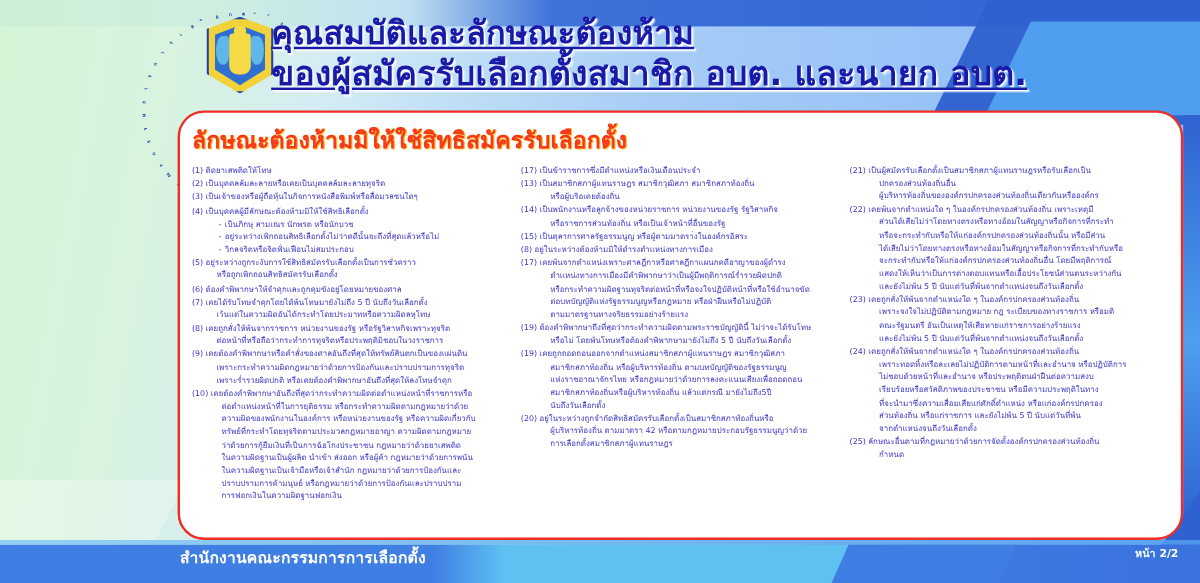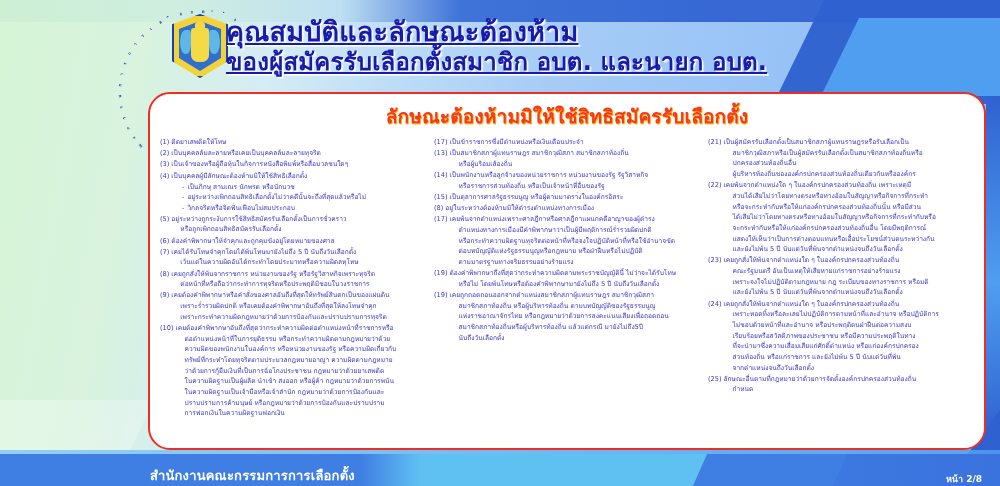--- a/index.html
+++ b/index.html
@@ -165,21 +165,21 @@
     text-decoration: underline;
   }
   .title-main {
     font-size: 27px;
     font-weight: bold;
     line-height: 1.15;
     letter-spacing: 0.2px;
     white-space: nowrap;
   }
   .title-sub {
-    font-size: 24px;
+    font-size: 28px;
     font-weight: bold;
     line-height: 1.2;
     letter-spacing: 0.2px;
     white-space: nowrap;
     margin-top: 1px;
   }
 
   
   .card {
     position: absolute;
@@ -187,21 +187,20 @@
     top: 92px;
     width: 838px;
     height: 358px;
     background: #ffffff;
     border: 2.5px solid #ee2d24;
     border-radius: 22px;
     padding: 6px 10px 8px 10px;
   }
 
   .card-heading {
-    text-align: center;
     font-size: 19px;
     font-weight: bold;
     color: #f5381f;
     text-shadow: 0.6px 0.6px 0 #ffb300, 1px 1px 0 rgba(255,179,0,0.7);
     letter-spacing: 0.2px;
     margin: 1px 0 6px 0;
     white-space: nowrap;
   }
 
   .columns {
@@ -259,21 +258,21 @@
     width: 100%;
     height: 32px;
     background: linear-gradient(90deg,
         #3f7ee2 0%,
         #3f7ee2 36%,
         #5fc0f2 42%,
         #5fc0f2 62%,
         #3f7ee2 70%,
         #3a72de 100%);
     display: flex;
-    align-items: flex-end;
+    align-items: flex-start;
     justify-content: space-between;
     padding: 0 18px 0 150px;
   }
   .footer .f-left {
     color: #ffffff;
     font-size: 13px;
     font-weight: bold;
     letter-spacing: 0.2px;
   }
   .footer .f-right {
@@ -408,37 +407,37 @@
             <li class="item">
               <span class="num">(7)</span>
               <span class="txt">เคยได้รับโทษจำคุกโดยได้พ้นโทษมายังไม่ถึง 5 ปี นับถึงวันเลือกตั้ง<span class="cont">เว้นแต่ในความผิดอันได้กระทำโดยประมาทหรือความผิดลหุโทษ</span></span>
             </li>
             <li class="item">
               <span class="num">(8)</span>
               <span class="txt">เคยถูกสั่งให้พ้นจากราชการ หน่วยงานของรัฐ หรือรัฐวิสาหกิจเพราะทุจริต<span class="cont">ต่อหน้าที่หรือถือว่ากระทำการทุจริตหรือประพฤติมิชอบในวงราชการ</span></span>
             </li>
             <li class="item">
               <span class="num">(9)</span>
-              <span class="txt">เคยต้องคำพิพากษาหรือคำสั่งของศาลอันถึงที่สุดให้ทรัพย์สินตกเป็นของแผ่นดิน<span class="cont">เพราะร่ำรวยผิดปกติ หรือเคยต้องคำพิพากษาอันถึงที่สุดให้ลงโทษจำคุก</span><span class="cont">เพราะกระทำความผิดกฎหมายว่าด้วยการป้องกันและปราบปรามการทุจริต</span></span>
+              <span class="txt">เคยต้องคำพิพากษาหรือคำสั่งของศาลอันถึงที่สุดให้ทรัพย์สินตกเป็นของแผ่นดิน<span class="cont">เพราะกระทำความผิดกฎหมายว่าด้วยการป้องกันและปราบปรามการทุจริต</span><span class="cont">เพราะร่ำรวยผิดปกติ หรือเคยต้องคำพิพากษาอันถึงที่สุดให้ลงโทษจำคุก</span></span>
             </li>
             <li class="item">
               <span class="num">(10)</span>
               <span class="txt">เคยต้องคำพิพากษาอันถึงที่สุดว่ากระทำความผิดต่อตำแหน่งหน้าที่ราชการหรือ<span class="cont">ต่อตำแหน่งหน้าที่ในการยุติธรรม หรือกระทำความผิดตามกฎหมายว่าด้วย</span><span class="cont">ความผิดของพนักงานในองค์การ หรือหน่วยงานของรัฐ หรือความผิดเกี่ยวกับ</span><span class="cont">ทรัพย์ที่กระทำโดยทุจริตตามประมวลกฎหมายอาญา ความผิดตามกฎหมาย</span><span class="cont">ว่าด้วยการกู้ยืมเงินที่เป็นการฉ้อโกงประชาชน กฎหมายว่าด้วยยาเสพติด</span><span class="cont">ในความผิดฐานเป็นผู้ผลิต นำเข้า ส่งออก หรือผู้ค้า กฎหมายว่าด้วยการพนัน</span><span class="cont">ในความผิดฐานเป็นเจ้ามือหรือเจ้าสำนัก กฎหมายว่าด้วยการป้องกันและ</span><span class="cont">ปราบปรามการค้ามนุษย์ หรือกฎหมายว่าด้วยการป้องกันและปราบปราม</span><span class="cont">การฟอกเงินในความผิดฐานฟอกเงิน</span></span>
             </li>
           </ol>
       </div>
       <div class="col">
         <ol class="items">
             <li class="item">
               <span class="num">(17)</span>
               <span class="txt">เป็นข้าราชการซึ่งมีตำแหน่งหรือเงินเดือนประจำ</span>
             </li>
             <li class="item">
               <span class="num">(13)</span>
-              <span class="txt">เป็นสมาชิกสภาผู้แทนราษฎร สมาชิกวุฒิสภา สมาชิกสภาท้องถิ่น<span class="cont">หรือผู้บริอมเส้องถิ่น</span></span>
+              <span class="txt">เป็นสมาชิกสภาผู้แทนราษฎร สมาชิกวุฒิสภา สมาชิกสภาท้องถิ่น<span class="cont">หรือผู้บริอเคยต้องถิ่น</span></span>
             </li>
             <li class="item">
               <span class="num">(14)</span>
               <span class="txt">เป็นพนักงานหรือลูกจ้างของหน่วยราชการ หน่วยงานของรัฐ รัฐวิสาหกิจ<span class="cont">หรือราชการส่วนท้องถิ่น หรือเป็นเจ้าหน้าที่อื่นของรัฐ</span></span>
             </li>
             <li class="item">
               <span class="num">(15)</span>
               <span class="txt">เป็นตุลาการศาลรัฐธรรมนูญ หรือผู้ตามมาตรา่งในองค์กรอิสระ</span>
             </li>
             <li class="item">
@@ -449,51 +448,55 @@
               <span class="num">(17)</span>
               <span class="txt">เคยพ้นจากตำแหน่งเพราะศาลฎีกาหรือศาลฎีกาแผนกคดีอาญาของผู้ดำรง<span class="cont">ตำแหน่งทางการเมืองมีคำพิพากษาว่าเป็นผู้มีพฤติการณ์ร่ำรวยผิดปกติ</span><span class="cont">หรือกระทำความผิดฐานทุจริตต่อหน้าที่หรือจงใจปฏิบัติหน้าที่หรือใช้อำนาจขัด</span><span class="cont">ต่อบทบัญญัติแห่งรัฐธรรมนูญหรือกฎหมาย หรือฝ่าฝืนหรือไม่ปฏิบัติ</span><span class="cont">ตามมาตรฐานทางจริยธรรมอย่างร้ายแรง</span></span>
             </li>
             <li class="item">
               <span class="num">(19)</span>
               <span class="txt">ต้องคำพิพากษาถึงที่สุดว่ากระทำความผิดตามพระราชบัญญัตินี้ ไม่ว่าจะได้รับโทษ<span class="cont">หรือไม่ โดยพ้นโทษหรือต้องคำพิพากษามายังไม่ถึง 5 ปี นับถึงวันเลือกตั้ง</span></span>
             </li>
             <li class="item">
               <span class="num">(19)</span>
               <span class="txt">เคยถูกถอดถอนออกจากตำแหน่งสมาชิกสภาผู้แทนราษฎร สมาชิกวุฒิสภา<span class="cont">สมาชิกสภาท้องถิ่น หรือผู้บริหารท้องถิ่น ตามบทบัญญัติของรัฐธรรมนูญ</span><span class="cont">แห่งราชอาณาจักรไทย หรือกฎหมายว่าด้วยการลงคะแนนเสียงเพื่อถอดถอน</span><span class="cont">สมาชิกสภาท้องถิ่นหรือผู้บริหารท้องถิ่น แล้วแต่กรณี มายังไม่ถึง5ปี</span><span class="cont">นับถึงวันเลือกตั้ง</span></span>
+            </li>
+            <li class="item">
+              <span class="num">(20)</span>
+              <span class="txt">อยู่ในระหว่างถูกจำกัดสิทธิสมัครรับเลือกตั้งเป็นสมาชิกสภาท้องถิ่นหรือ<span class="cont">ผู้บริหารท้องถิ่น ตามมาตรา 42 หรือตามกฎหมายประกอบรัฐธรรมนูญว่าด้วย</span><span class="cont">การเลือกตั้งสมาชิกสภาผู้แทนราษฎร</span></span>
             </li>
           </ol>
       </div>
       <div class="col">
         <ol class="items">
             <li class="item">
               <span class="num">(21)</span>
-              <span class="txt">เป็นผู้สมัครรับเลือกตั้งเป็นสมาชิกสภาผู้แทนราษฎรหรือรับเลือกเป็น<span class="cont">สมาชิกวุฒิสภาหรือเป็นผู้สมัครรับเลือกตั้งเป็นสมาชิกสภาท้องถิ่นหรือ</span><span class="cont">ปกครองส่วนท้องถิ่นอื่น</span><span class="cont">ผู้บริหารท้องถิ่นขององค์กรปกครองส่วนท้องถิ่นเดียวกันหรือองค์กร</span></span>
+              <span class="txt">เป็นผู้สมัครรับเลือกตั้งเป็นสมาชิกสภาผู้แทนราษฎรหรือรับเลือกเป็น<span class="cont">ปกครองส่วนท้องถิ่นอื่น</span><span class="cont">ผู้บริหารท้องถิ่นขององค์กรปกครองส่วนท้องถิ่นเดียวกันหรือองค์กร</span></span>
             </li>
             <li class="item">
               <span class="num">(22)</span>
               <span class="txt">เคยพ้นจากตำแหน่งใด ๆ ในองค์กรปกครองส่วนท้องถิ่น เพราะเหตุมี<span class="cont">ส่วนได้เสียไม่ว่าโดยทางตรงหรือทางอ้อมในสัญญาหรือกิจการที่กระทำ</span><span class="cont">หรือจะกระทำกับหรือให้แก่องค์กรปกครองส่วนท้องถิ่นนั้น หรือมีส่วน</span><span class="cont">ได้เสียไม่ว่าโดยทางตรงหรือทางอ้อมในสัญญาหรือกิจการที่กระทำกับหรือ</span><span class="cont">จะกระทำกับหรือให้แก่องค์กรปกครองส่วนท้องถิ่นอื่น โดยมีพฤติการณ์</span><span class="cont">แสดงให้เห็นว่าเป็นการต่างตอบแทนหรือเอื้อประโยชน์ส่วนตนระหว่างกัน</span><span class="cont">และยังไม่พ้น 5 ปี นับแต่วันที่พ้นจากตำแหน่งจนถึงวันเลือกตั้ง</span></span>
             </li>
             <li class="item">
               <span class="num">(23)</span>
-              <span class="txt">เคยถูกสั่งให้พ้นจากตำแหน่งใด ๆ ในองค์กรปกครองส่วนท้องถิ่น<span class="cont">คณะรัฐมนตรี อันเป็นเหตุให้เสียหายแก่ราชการอย่างร้ายแรง</span><span class="cont">เพราะจงใจไม่ปฏิบัติตามกฎหมาย กฎ ระเบียบของทางราชการ หรือมติ</span><span class="cont">และยังไม่พ้น 5 ปี นับแต่วันที่พ้นจากตำแหน่งจนถึงวันเลือกตั้ง</span></span>
+              <span class="txt">เคยถูกสั่งให้พ้นจากตำแหน่งใด ๆ ในองค์กรปกครองส่วนท้องถิ่น<span class="cont">เพราะจงใจไม่ปฏิบัติตามกฎหมาย กฎ ระเบียบของทางราชการ หรือมติ</span><span class="cont">คณะรัฐมนตรี อันเป็นเหตุให้เสียหายแก่ราชการอย่างร้ายแรง</span><span class="cont">และยังไม่พ้น 5 ปี นับแต่วันที่พ้นจากตำแหน่งจนถึงวันเลือกตั้ง</span></span>
             </li>
             <li class="item">
               <span class="num">(24)</span>
               <span class="txt">เคยถูกสั่งให้พ้นจากตำแหน่งใด ๆ ในองค์กรปกครองส่วนท้องถิ่น<span class="cont">เพราะทอดทิ้งหรือละเลยไม่ปฏิบัติการตามหน้าที่และอำนาจ หรือปฏิบัติการ</span><span class="cont">ไม่ชอบด้วยหน้าที่และอำนาจ หรือประพฤติตนฝ่าฝืนต่อความสงบ</span><span class="cont">เรียบร้อยหรือสวัสดิภาพของประชาชน หรือมีความประพฤติในทาง</span><span class="cont">ที่จะนำมาซึ่งความเสื่อมเสียแก่ศักดิ์ตำแหน่ง หรือแก่องค์กรปกครอง</span><span class="cont">ส่วนท้องถิ่น หรือแก่ราชการ และยังไม่พ้น 5 ปี นับแต่วันที่พ้น</span><span class="cont">จากตำแหน่งจนถึงวันเลือกตั้ง</span></span>
             </li>
             <li class="item">
               <span class="num">(25)</span>
               <span class="txt">ลักษณะอื่นตามที่กฎหมายว่าด้วยการจัดตั้งองค์กรปกครองส่วนท้องถิ่น<span class="cont">กำหนด</span></span>
             </li>
           </ol>
       </div>
     </div>
   </div>
 
   <div class="footer-top-edge"></div>
   <div class="footer">
     <div class="footer-skew-a"></div>
     <div class="footer-skew-b"></div>
     <div class="f-left">สำนักงานคณะกรรมการการเลือกตั้ง</div>
-    <div class="f-right">หน้า 2/8</div>
+    <div class="f-right">หน้า 2/2</div>
   </div>
 
 </div>
 
 </body></html>

